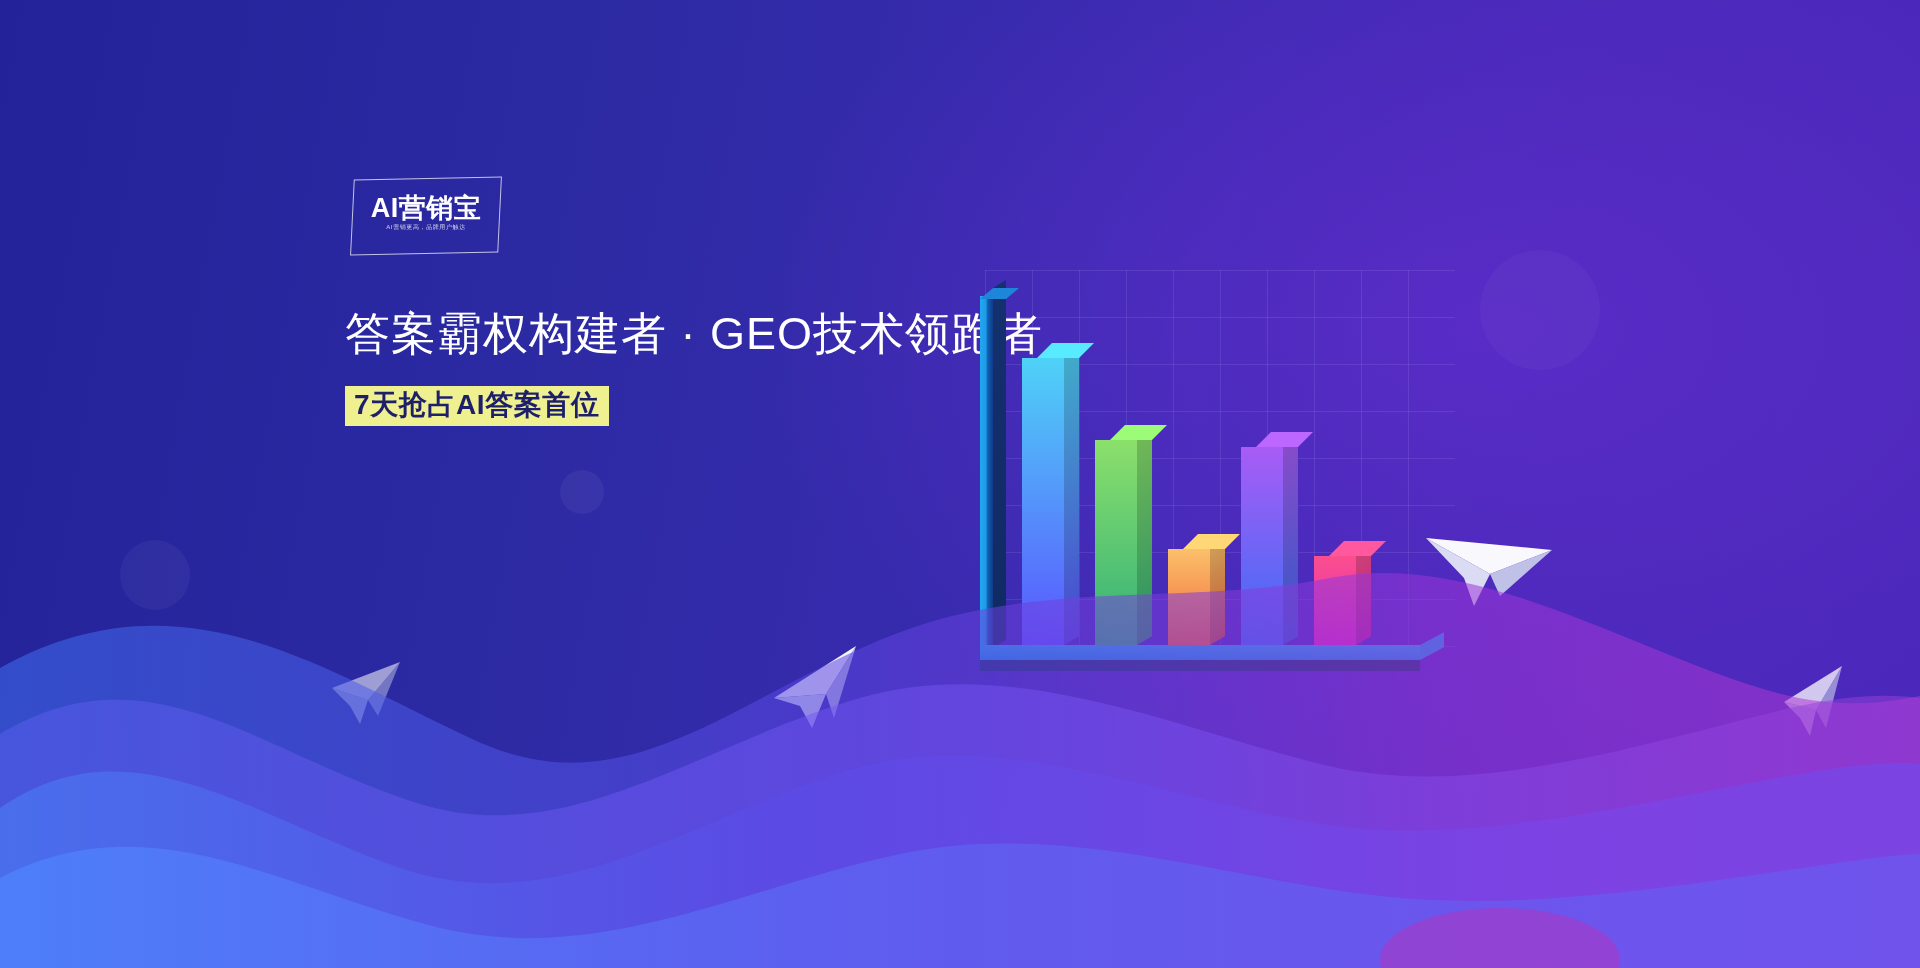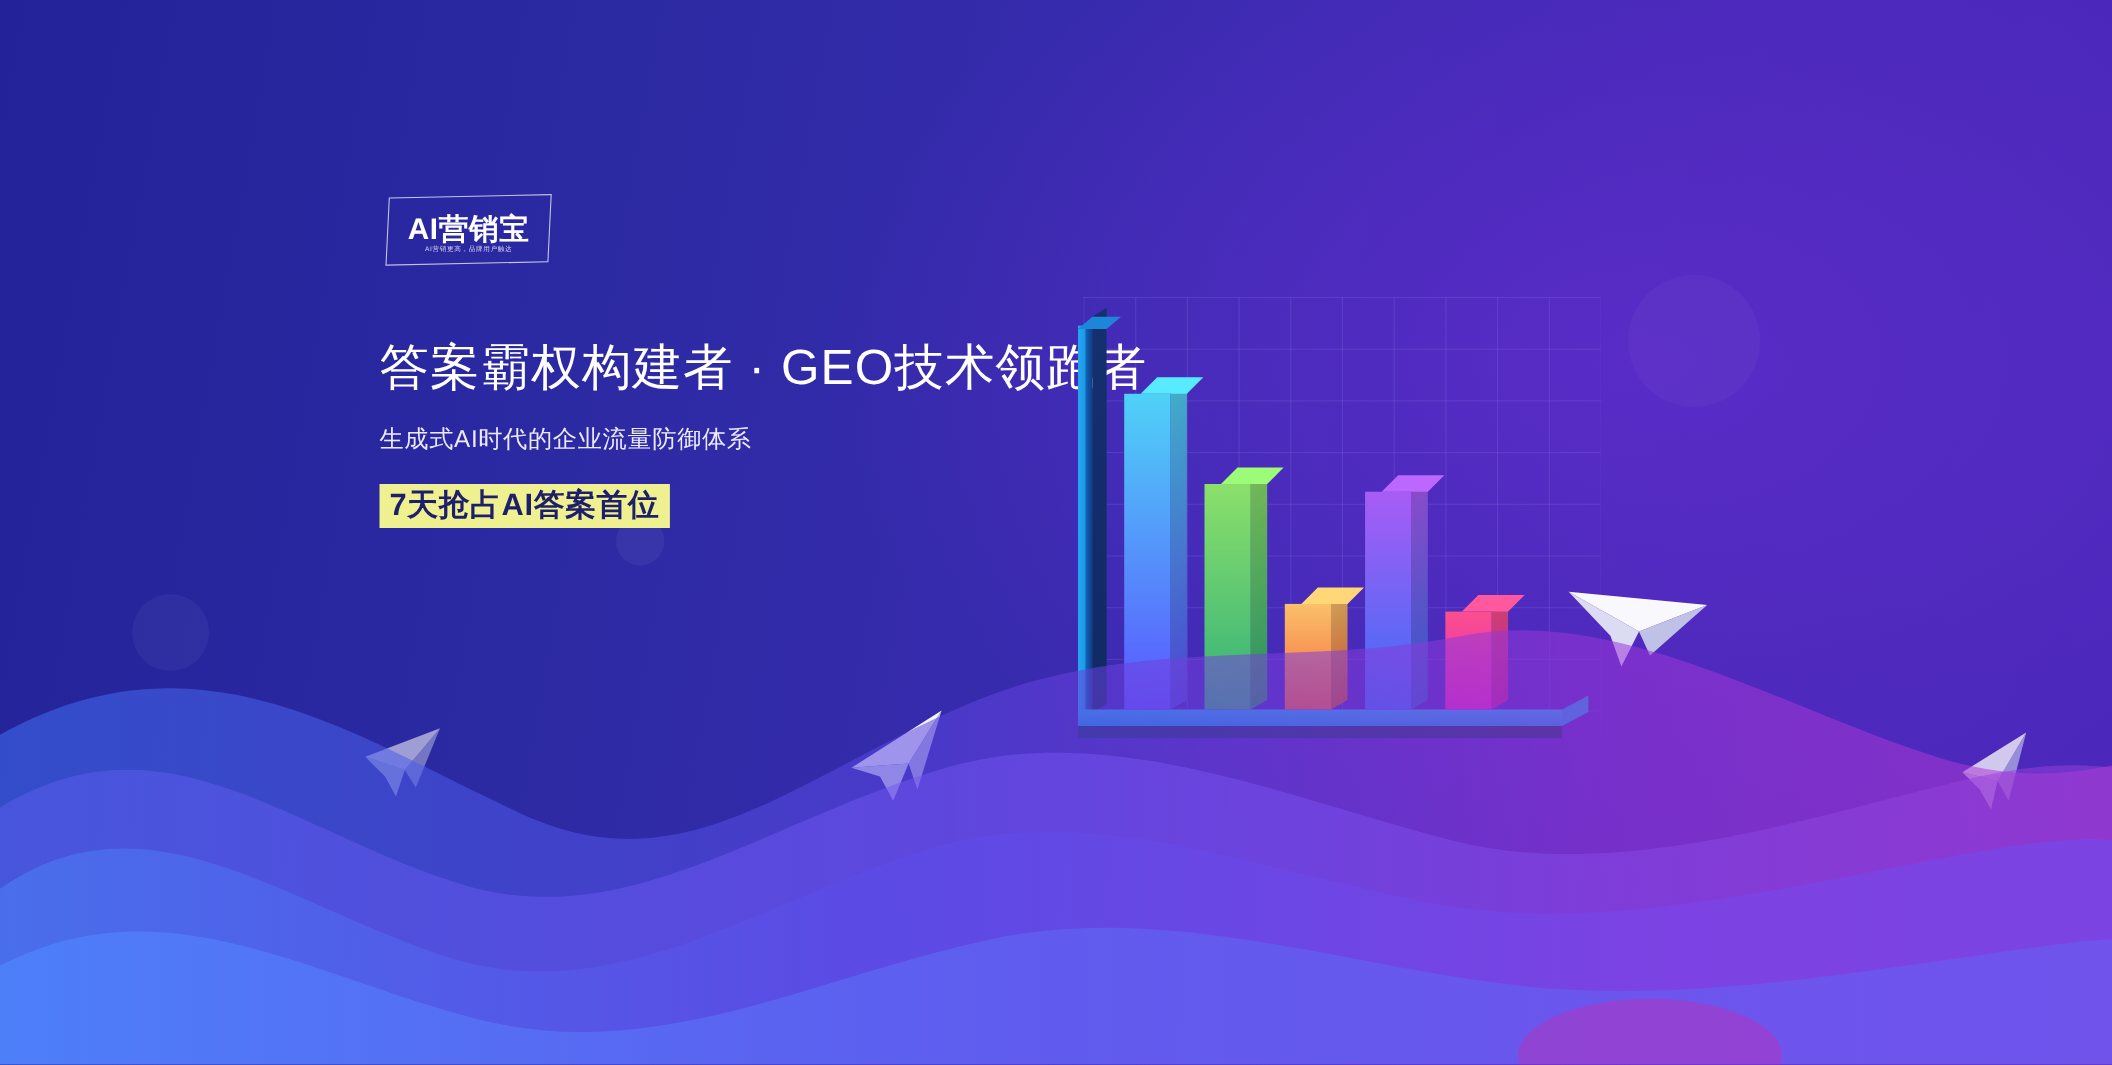--- a/index.html
+++ b/index.html
@@ -37,21 +37,21 @@
   .c2{ left:560px; top:470px; width:44px; height:44px; background:rgba(255,255,255,.05); }
   .c3{ left:1480px; top:250px; width:120px; height:120px; background:rgba(255,255,255,.03); }
 
   
   .waves{ position:absolute; left:0; bottom:0; width:1920px; height:420px; }
   .waves svg{ display:block; width:1920px; height:420px; }
 
   
   .logo-wrap{
     position:absolute; left:352px; top:178px;
-    width:148px; height:62px;
+    width:148px; height:76px;
   }
   .logo-frame{
     position:absolute; inset:0;
     border:1.6px solid rgba(255,255,255,.72);
     transform:skewX(-4deg) rotate(-1.2deg);
   }
   .logo-text{
     position:absolute; left:50%; top:17px; transform:translateX(-50%);
     color:#ffffff; font-size:27px; font-weight:bold;
     letter-spacing:.5px; white-space:nowrap; line-height:1;
@@ -160,21 +160,20 @@
   <div class="chart-grid"></div>
 
   <div class="logo-wrap">
     <div class="logo-frame"></div>
     <div class="logo-text">AI营销宝</div>
     <div class="logo-sub">AI营销更高，品牌用户触达</div>
   </div>
 
   <div class="copy">
     <div class="headline">答案霸权构建者 · GEO技术领跑者</div>
-    <div class="subline sub1">生成式AI时代的企业流量防御体系</div>
     <div class="highlight-row">
       <span class="highlight">7天抢占AI答案首位</span>
     </div>
   </div>
 
   <div class="chart">
     <div class="axis-y-side"></div>
     <div class="axis-y"></div>
     <div class="axis-y-top"></div>
 

